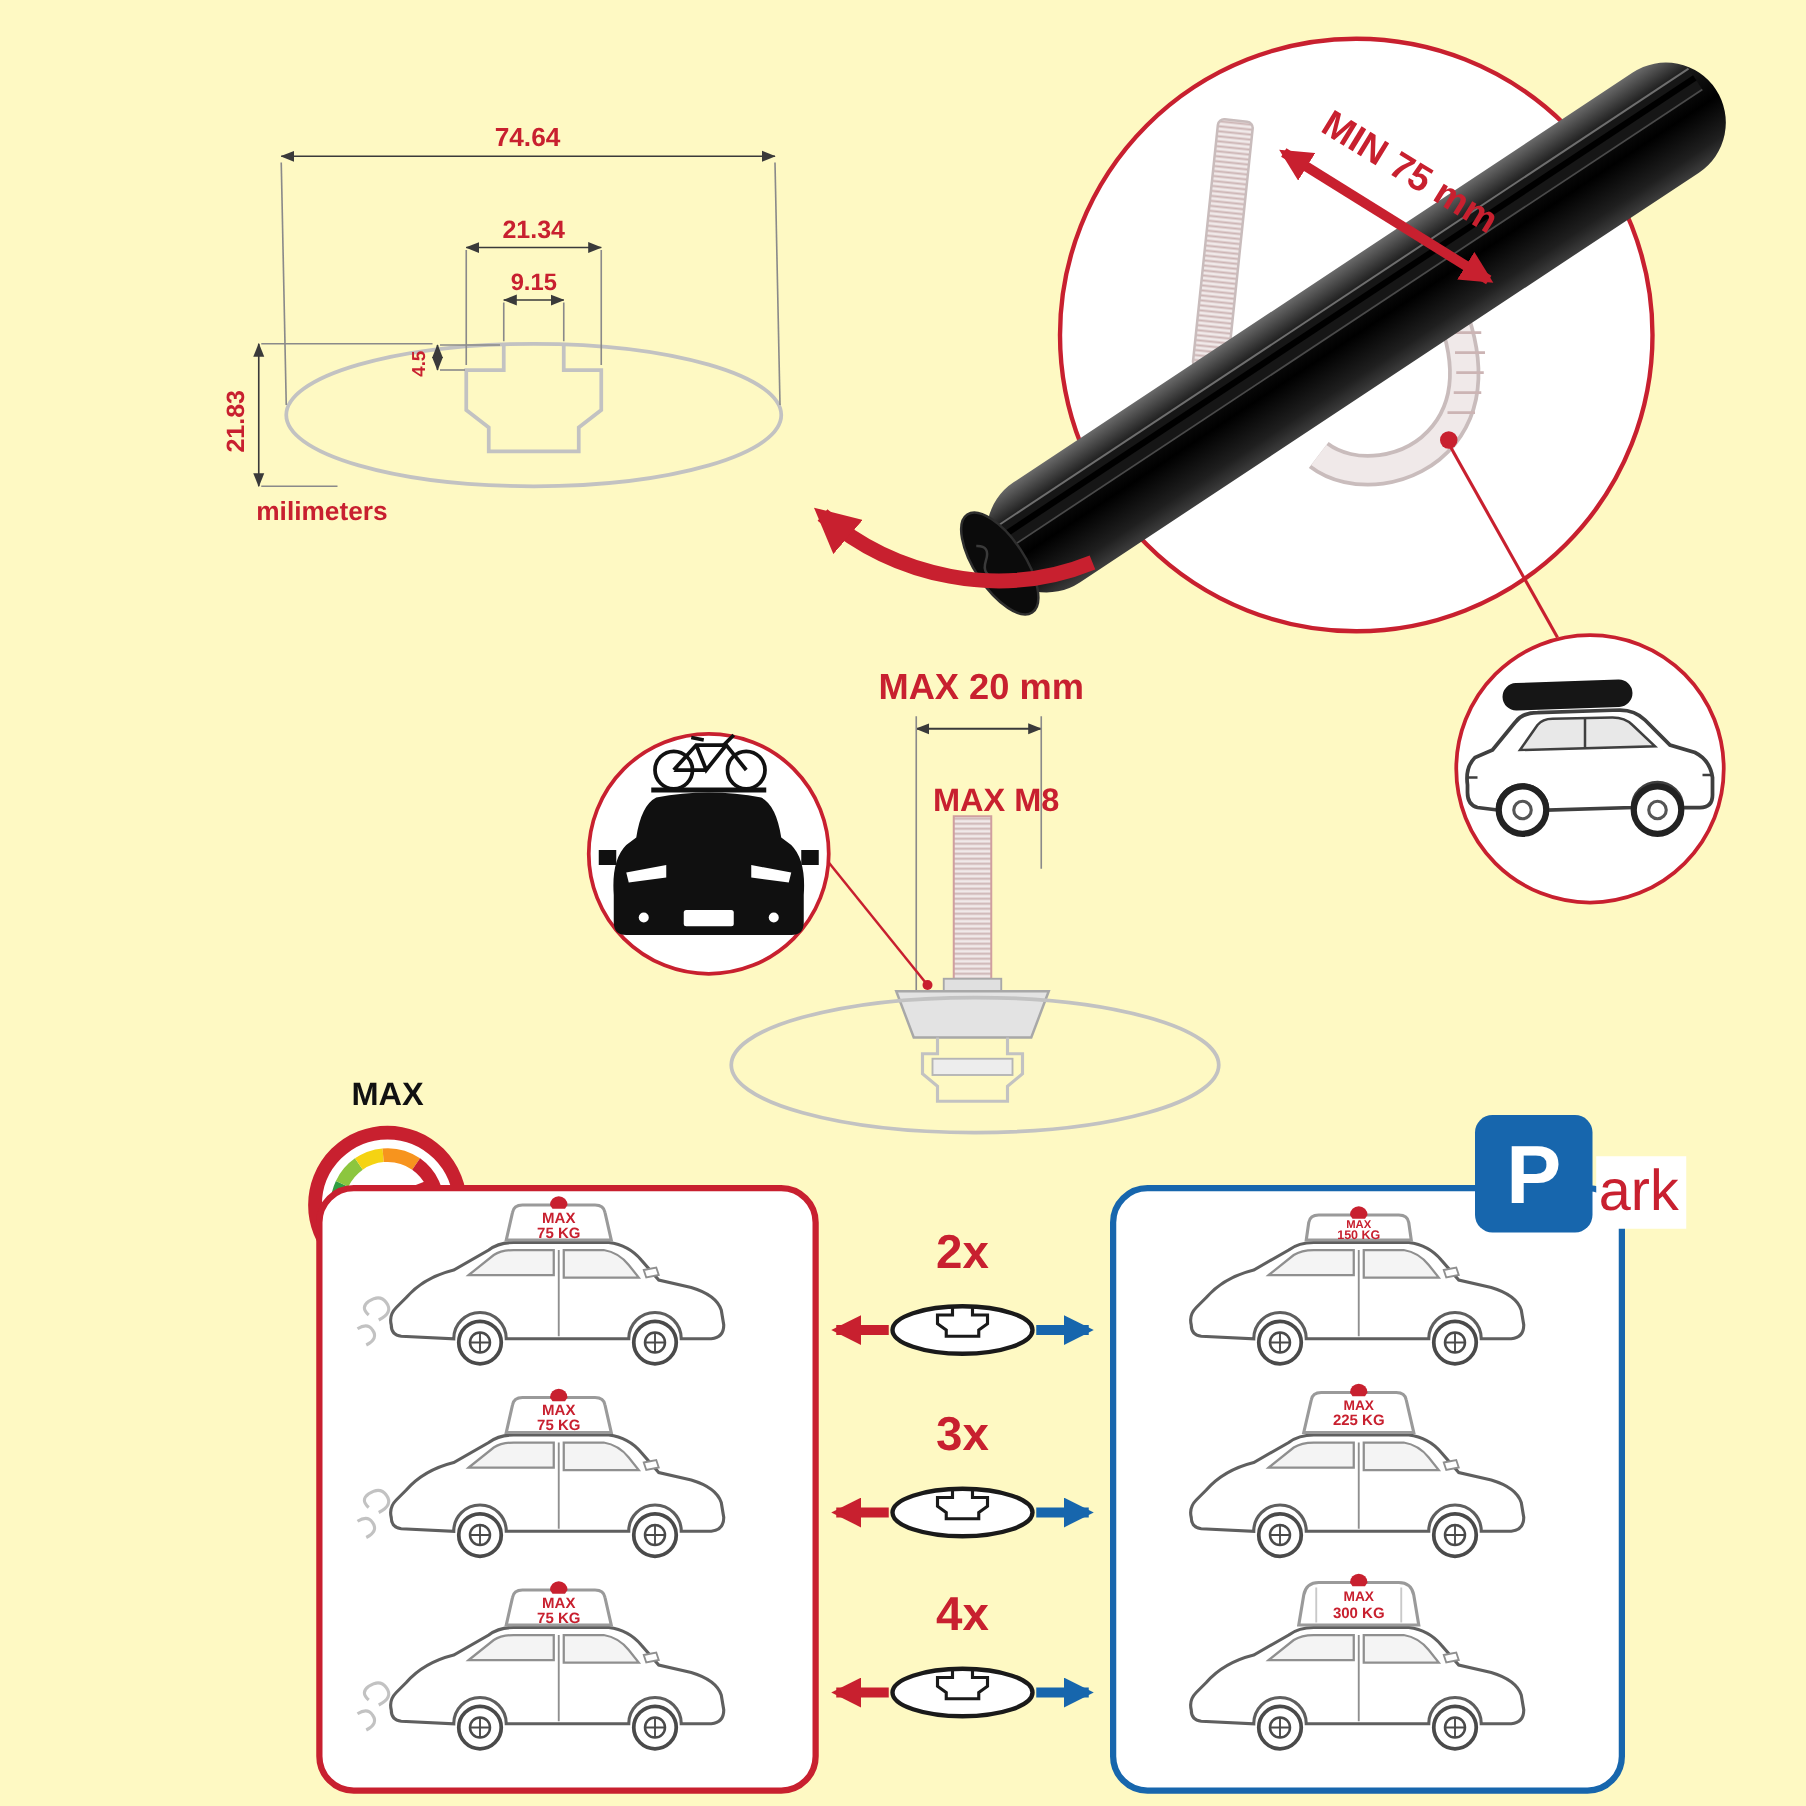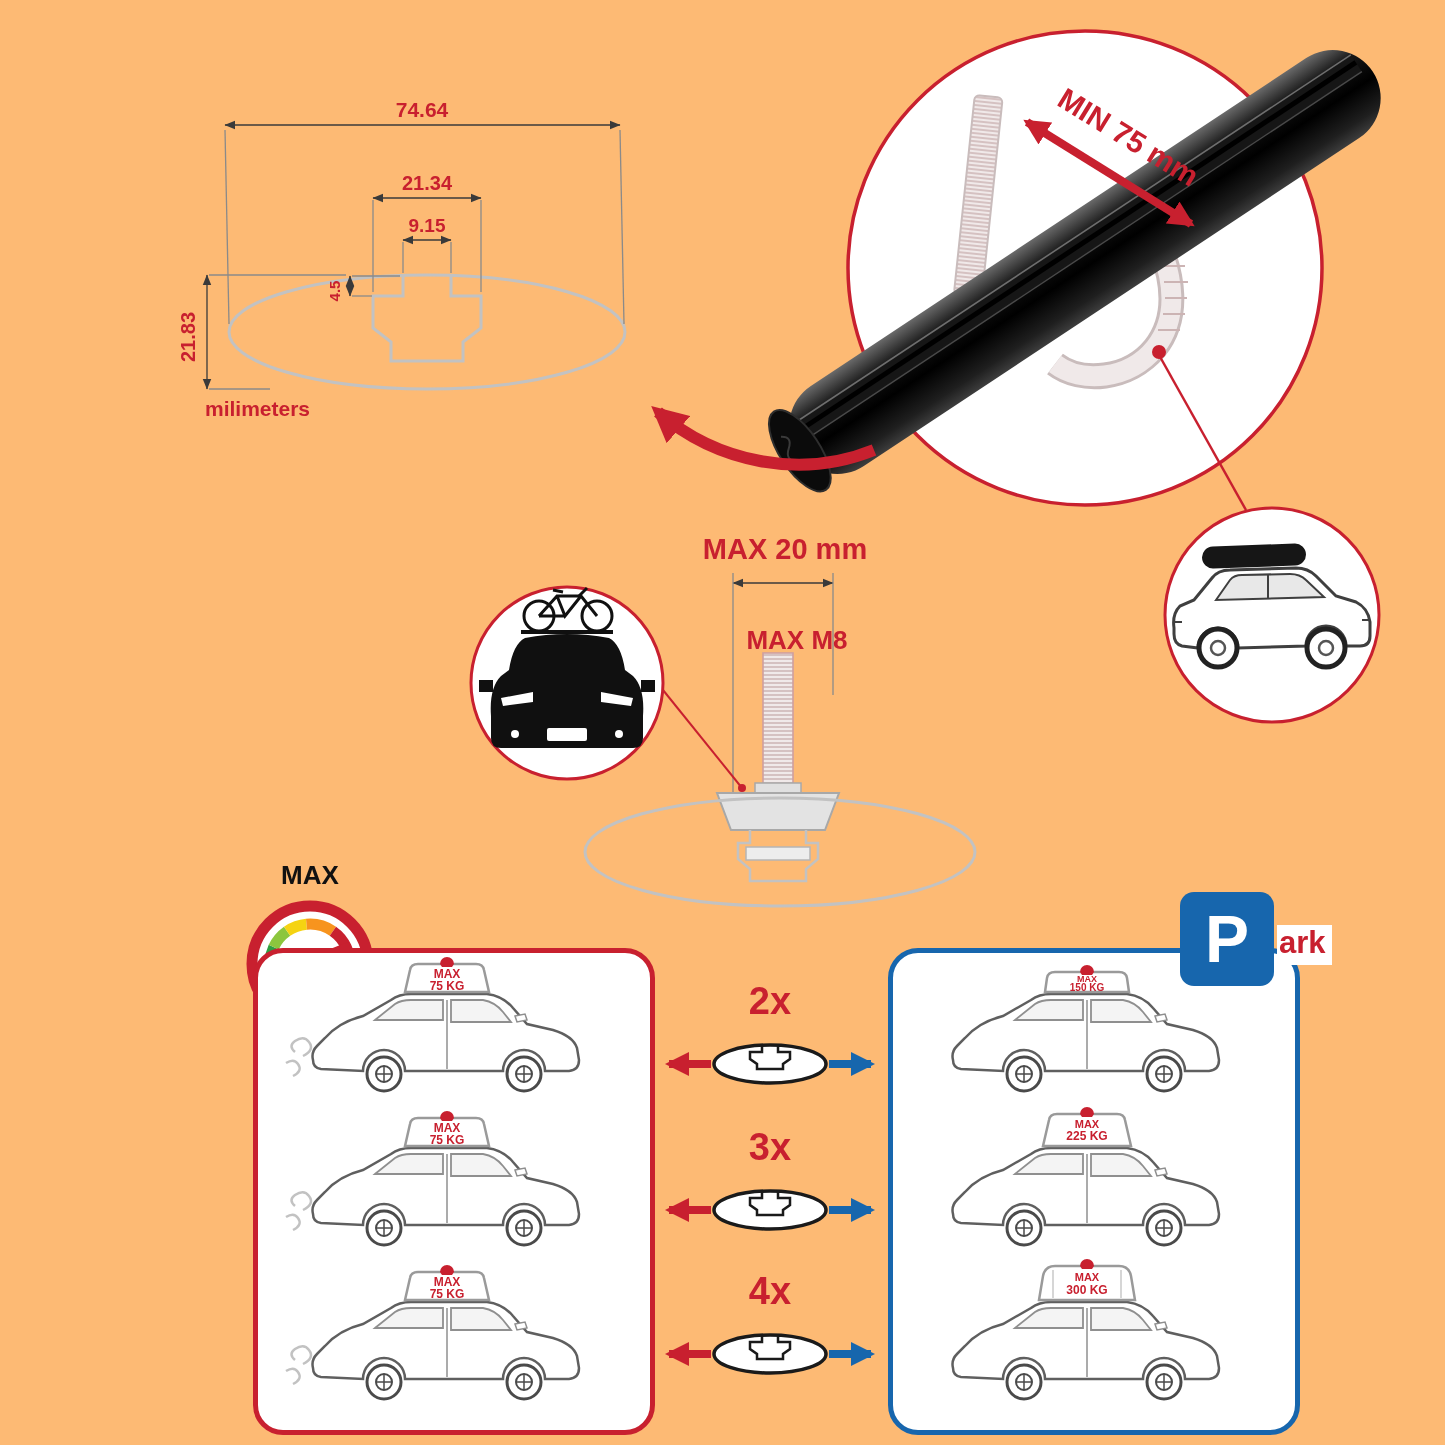--- a/index.html
+++ b/index.html
@@ -1,27 +1,27 @@
 <!DOCTYPE html>
 <html><head>
 <meta charset="utf-8">
 <style>
   html,body{margin:0;padding:0;background:#fff;}
-  #canvas{position:relative;width:1445px;height:1445px;background:#fdba74;
+  #canvas{position:relative;width:1445px;height:1445px;background:#fef9c3;
           font-family:"Liberation Sans",sans-serif;overflow:hidden;}
   .abs{position:absolute;}
   svg{overflow:visible;}
   svg text{font-family:"Liberation Sans",sans-serif;}
   .panel{position:absolute;background:#fff;border-radius:30px;}
   .panel.red{border:5px solid #c8202f;}
   .panel.blue{border:5px solid #1766ad;}
   .psign{position:absolute;left:1180px;top:892px;width:94px;height:94px;
          background:#1766ad;border-radius:14px;display:flex;align-items:center;
          justify-content:center;color:#fff;font-size:66px;font-weight:bold;z-index:6;}
-  .ark{position:absolute;left:1277px;top:925px;font-size:31px;font-weight:bold;
+  .ark{position:absolute;left:1277px;top:925px;font-size:46px;font-weight:normal;
        color:#c8202f;background:#fff;padding:0 6px 4px 2px;z-index:6;}
 </style>
 </head>
 <body>
 
 <div id="canvas">
 
   <svg width="0" height="0" style="position:absolute">
     <defs>
       <linearGradient id="barG" x1="0" y1="0" x2="0" y2="1">

